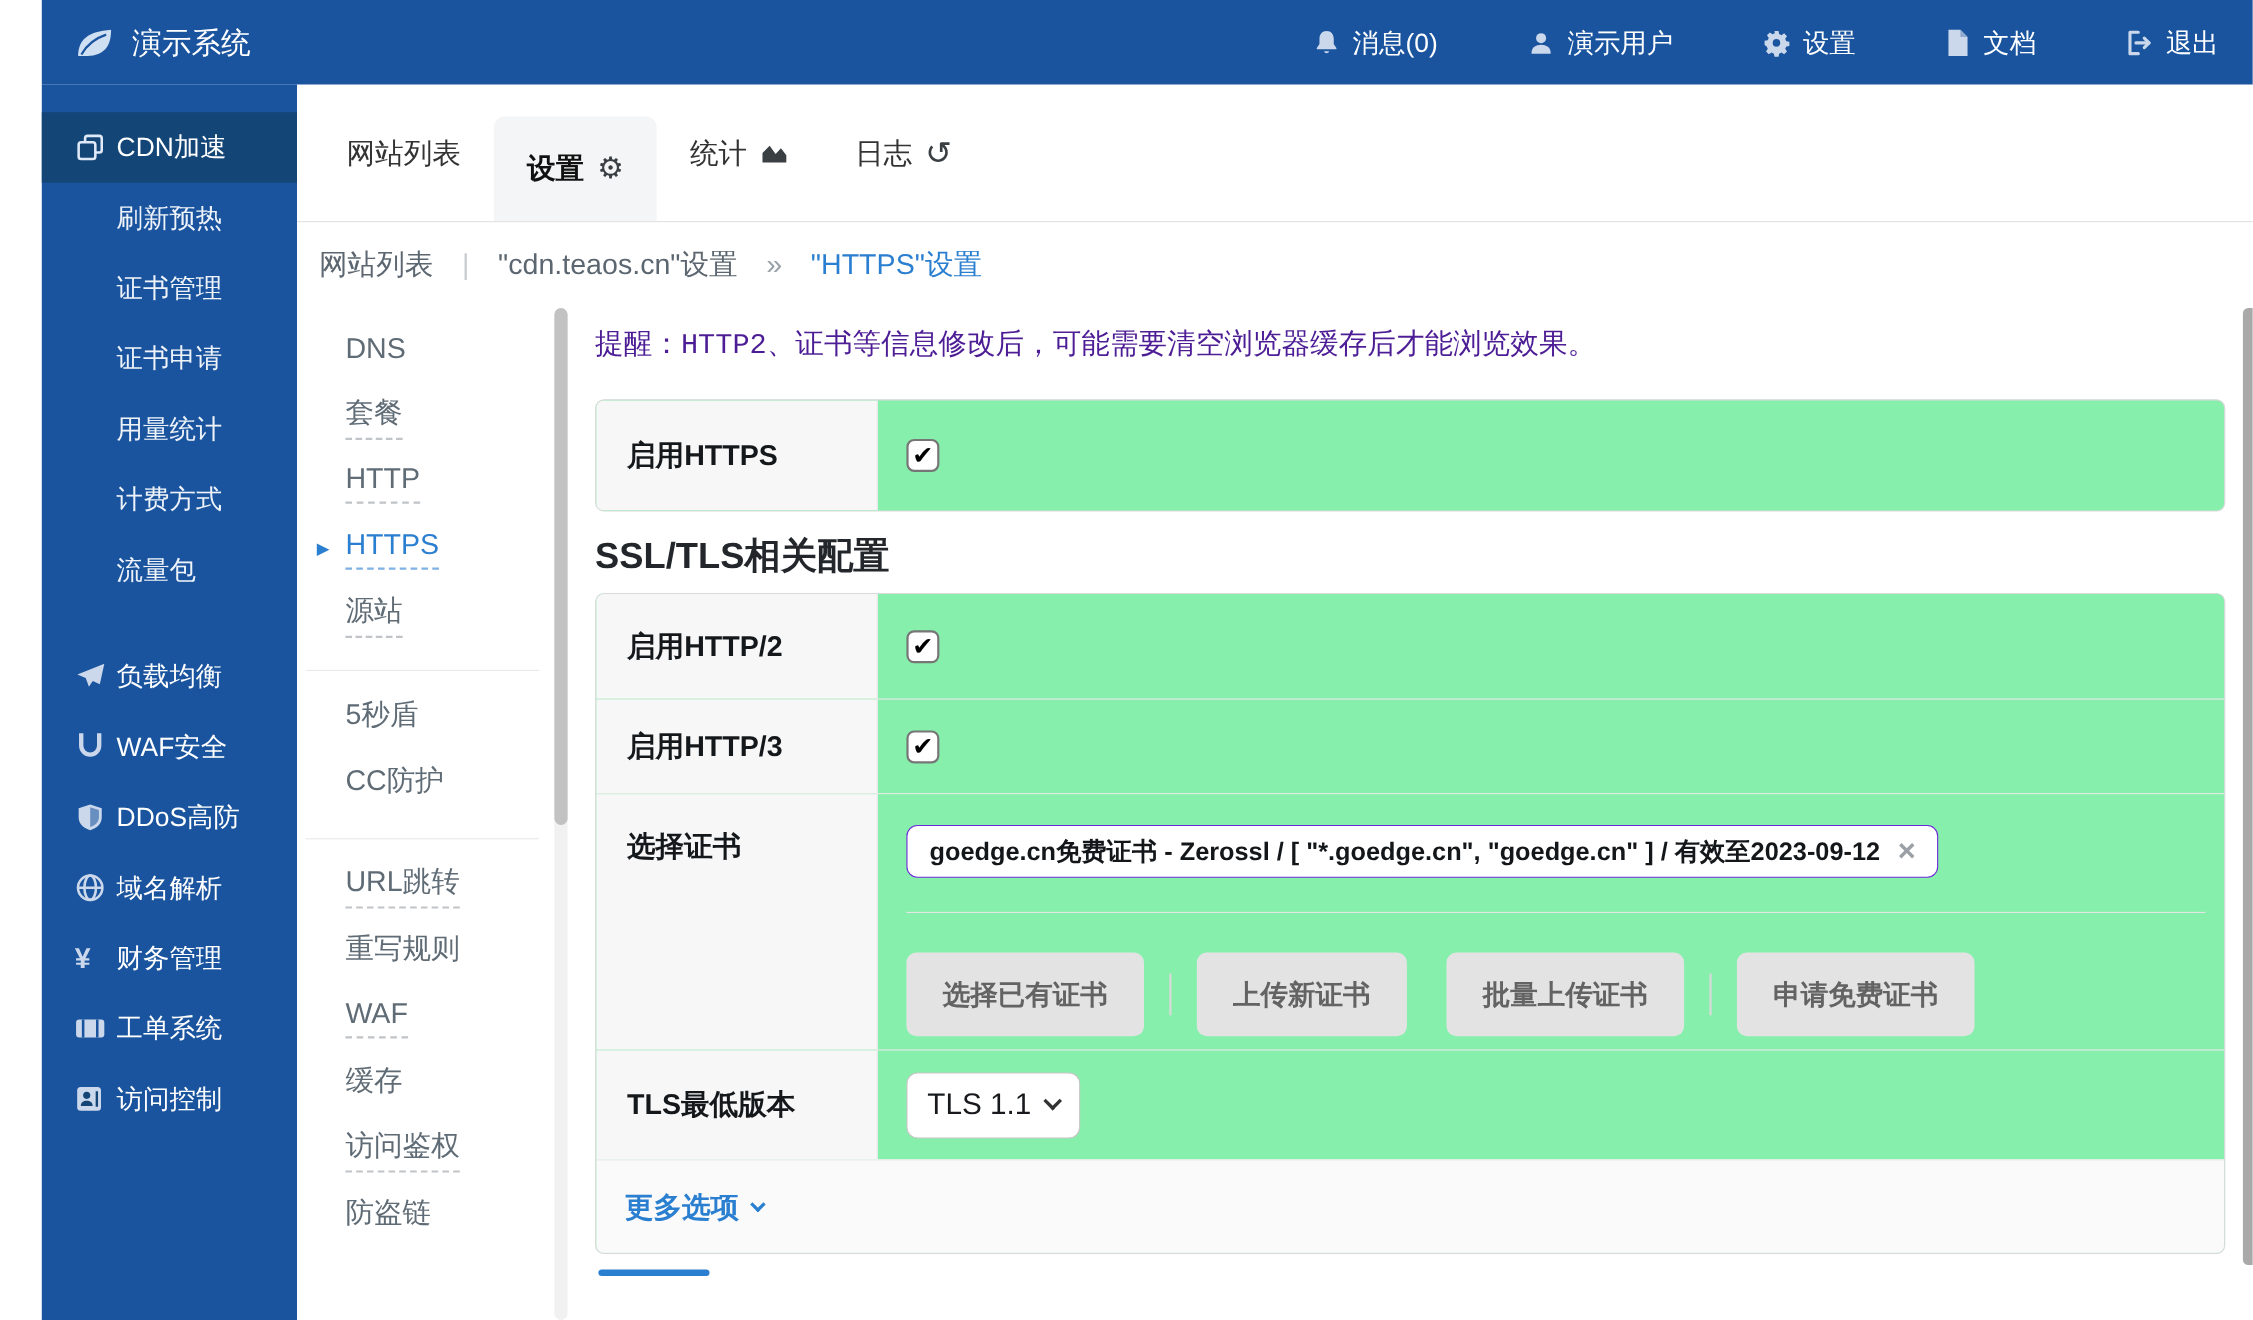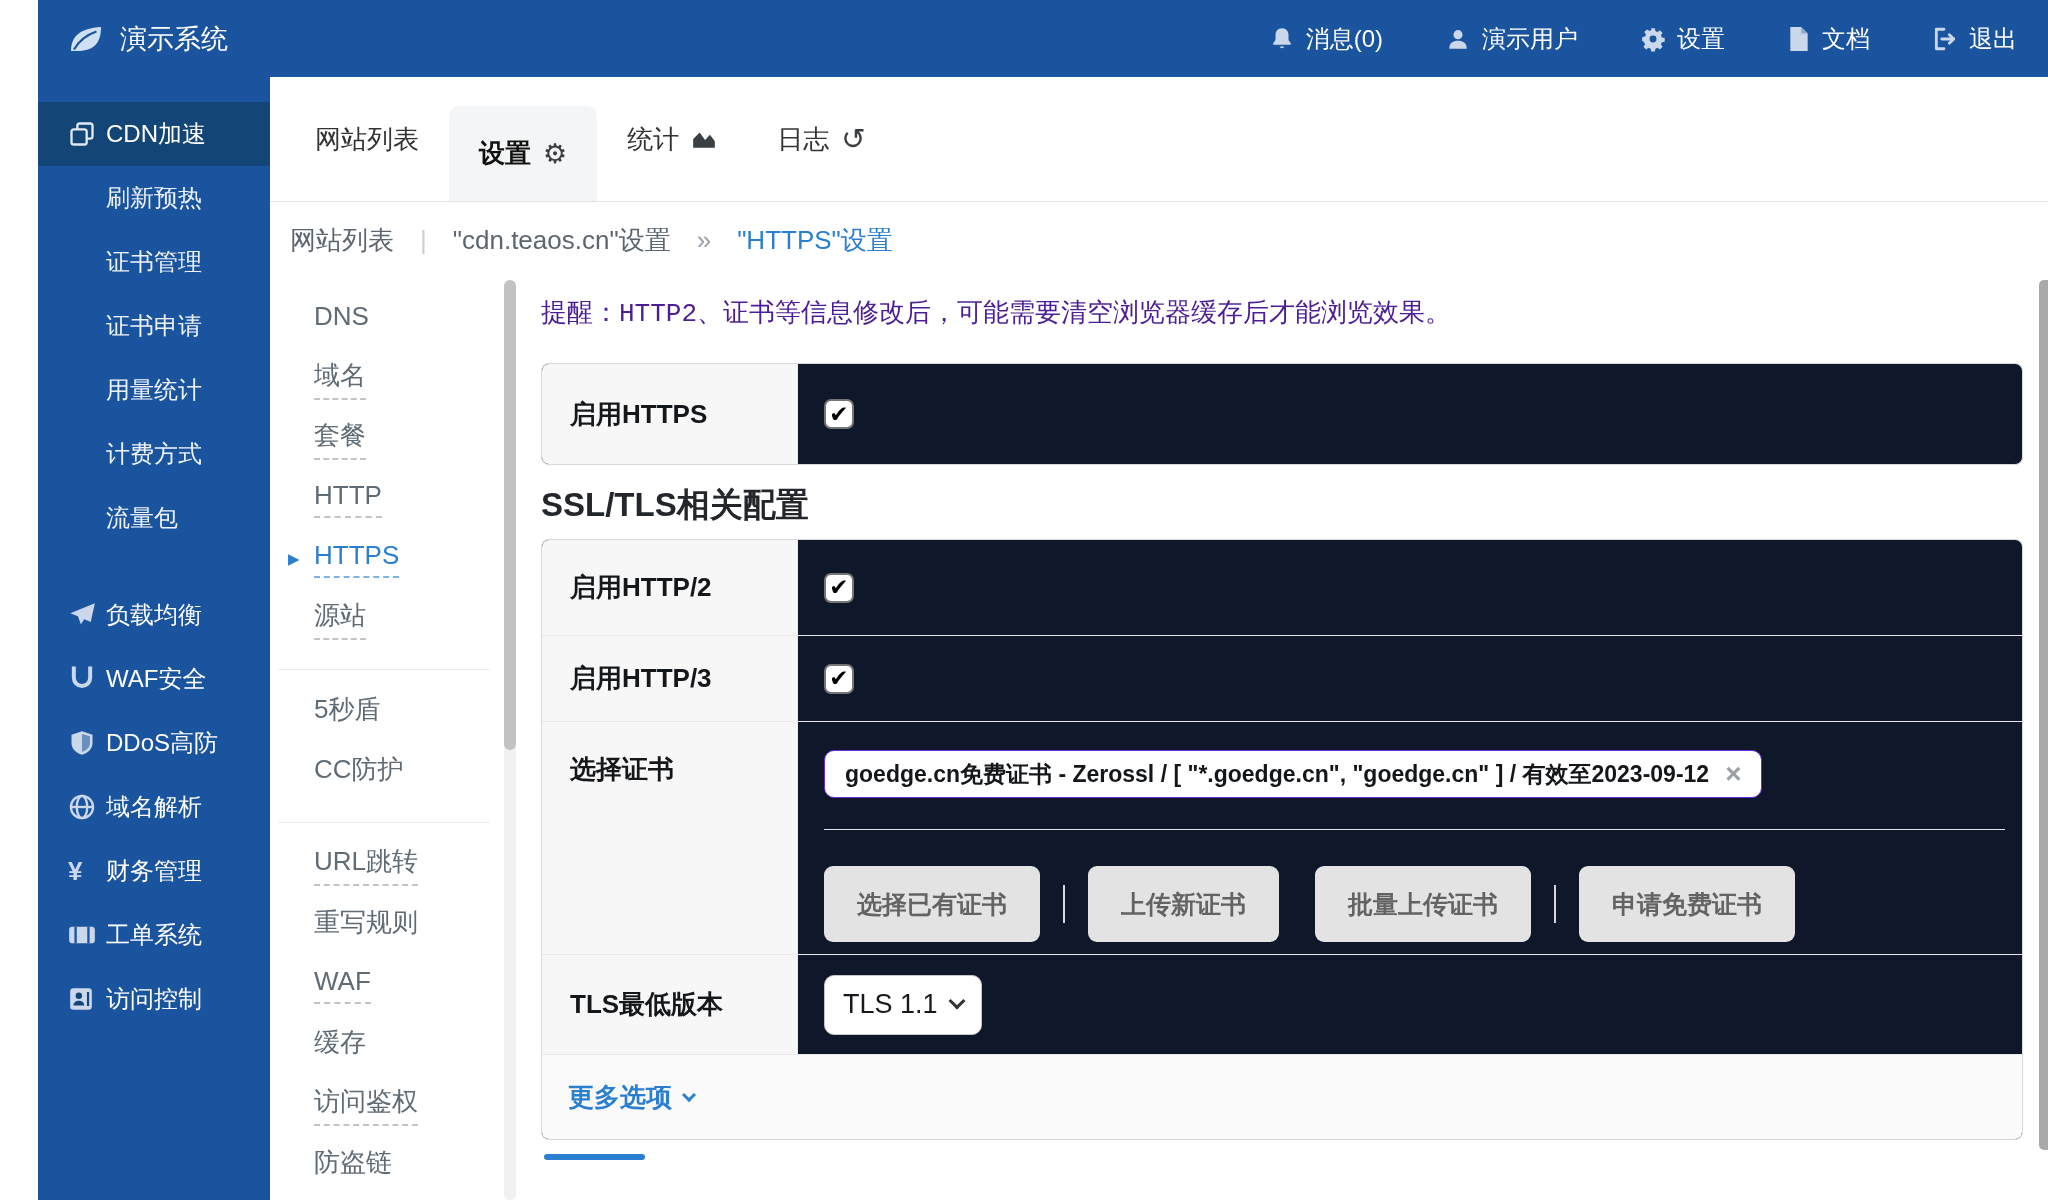--- a/index.html
+++ b/index.html
@@ -3,21 +3,21 @@
 <meta charset="utf-8">
 <style>
   * { margin:0; padding:0; box-sizing:border-box; }
   html,body { width:2048px; height:1200px; overflow:hidden; background:#fff;
     font-family:"Liberation Sans","DejaVu Sans",sans-serif; }
   .app { position:relative; width:2048px; height:1200px; display:flex; flex-direction:column;padding-left:38px; }
 
   
   .topbar { flex:0 0 77px; background:#1a549e; display:flex; align-items:center; color:#fff; }
   .brand { display:flex; align-items:center; gap:16px; padding-left:30px; font-size:27px; font-weight:500; cursor:pointer; }
-  .topnav { margin-left:auto; display:flex; align-items:center; gap:62px; padding-right:31px; font-size:24px; }
+  .topnav { margin-left:auto; display:flex; align-items:center; gap:81px; padding-right:31px; font-size:24px; }
   .topnav-item { display:flex; align-items:center; gap:11px; cursor:pointer; white-space:nowrap; }
   .ic { display:flex; align-items:center; }
 
   
   .shell { flex:1; display:flex; min-height:0; }
   .sidebar { flex:0 0 232px; background:#1a549e; padding-top:25px; color:#fff; }
   .side-item { height:64px; display:flex; align-items:center; font-size:24px; cursor:pointer; }
   .side-item .sicon { width:38px; margin-left:30px; display:flex; align-items:center; }
   .side-item.sub { padding-left:68px; color:#eef3fa; }
   .side-item.active { background:#134577; }
@@ -53,21 +53,21 @@
   .submenu-divider { height:1px; background:#e7e9eb; margin:20px 14px 12px -36px; }
 
   .vscroll { flex:0 0 12px; background:#f1f1f1; border-radius:6px; position:relative; margin-top:2px; }
   .vscroll .thumb { position:absolute; top:0; left:0; width:12px; height:470px; background:#c2c2c2; border-radius:6px; }
 
   .content { flex:1; min-width:0; padding:18px 0 0 25px; }
   .content-inner { width:1482px; }
   .reminder { font-size:26px; color:#4c1d95; line-height:36px;font-family:Liberation Mono, monospace; }
 
   
-  .cfg-table { width:1482px; border:1px solid #d9d9d9; border-radius:8px; background:#0f172a; overflow:hidden; }
+  .cfg-table { width:1482px; border:1px solid #d9d9d9; border-radius:8px; background:#86efac; overflow:hidden; }
   .t1 { margin-top:31px; }
   .cfg-row { display:flex; border-top:1px solid #e9e9e9; }
   .cfg-row:first-child { border-top:none; }
   .cfg-label { flex:0 0 256px; background:#f7f7f8; border-right:1px solid #e9e9e9; display:flex; align-items:center;
     padding-left:28px; font-weight:bold; font-size:26px; color:#15181b; }
   .cfg-label.top { align-items:flex-start; padding-top:30px; }
   .cfg-value { flex:1; display:flex; align-items:center; padding-left:26px; }
   .cfg-value.col { flex-direction:column; align-items:flex-start; justify-content:flex-start; padding-top:28px; }
   .r-https { height:100px; } .r-http2 { height:95px; } .r-http3 { height:86px; }
   .r-cert { height:233px; } .r-tls { height:100px; }
@@ -291,23 +291,20 @@
         <span class="bc-link">"cdn.teaos.cn"设置</span>
         <span class="bc-sep2">»</span>
         <span class="bc-current">"HTTPS"设置</span>
       </div>
 
       <div class="content-row">
 
         <nav class="submenu">
           <div class="submenu-item">
               <span class="lbl">DNS</span>
-            </div>
-          <div class="submenu-item dashed">
-              <span class="lbl">域名</span>
             </div>
           <div class="submenu-item dashed">
               <span class="lbl">套餐</span>
             </div>
           <div class="submenu-item dashed">
               <span class="lbl">HTTP</span>
             </div>
           <div class="submenu-item dashed active">
             <span class="act-arrow">▶</span>
             <span class="lbl">HTTPS</span>

